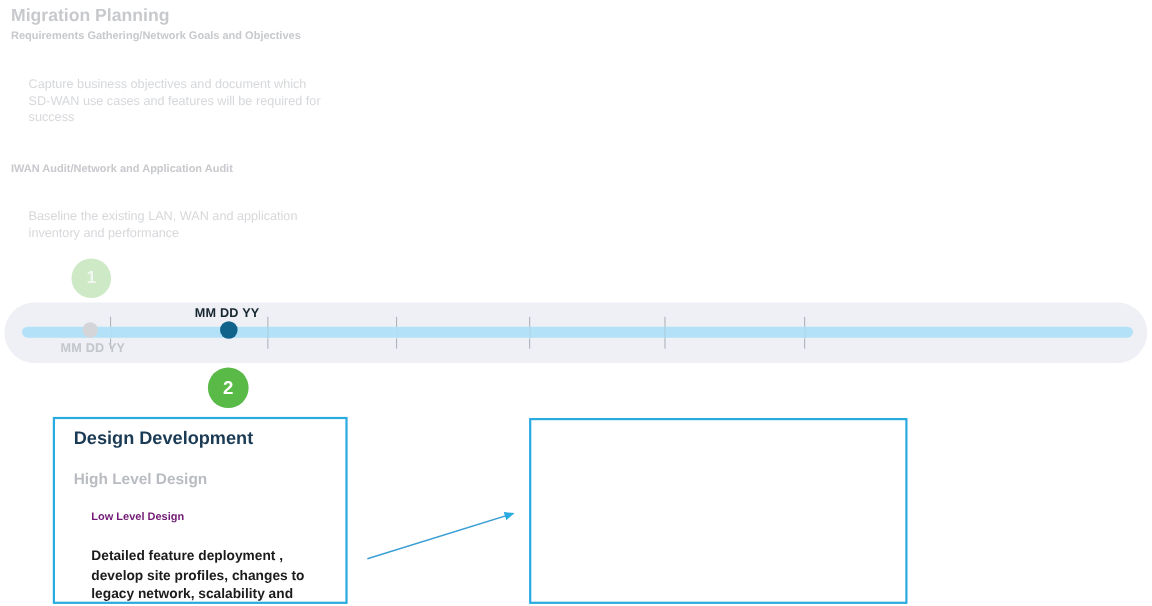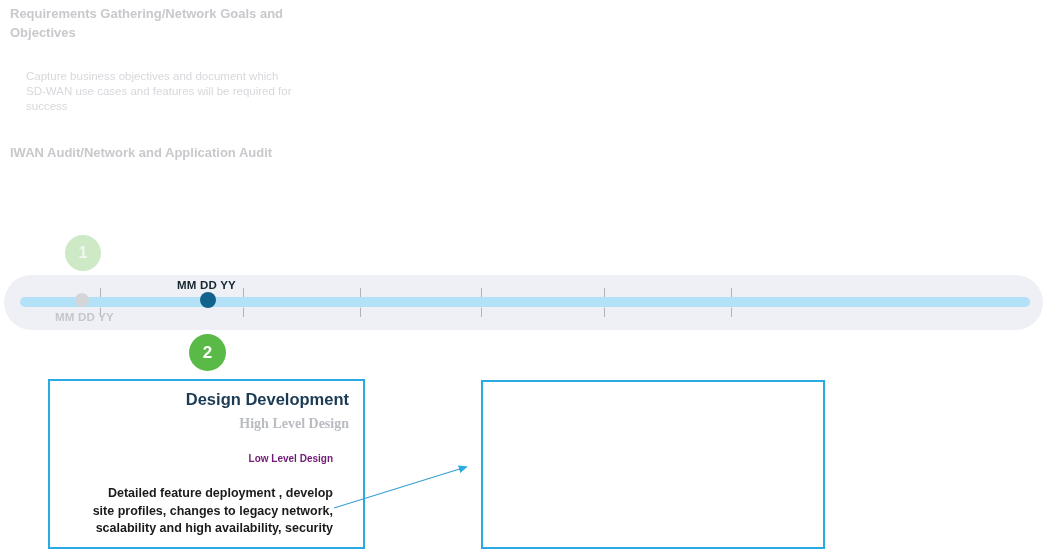--- a/index.html
+++ b/index.html
@@ -24,21 +24,21 @@
     width: 300px;
   }
   .phase-title {
     font-size: 16px;
     font-weight: bold;
     color: #c7c9cc;
     line-height: 19px;
     margin: 0;
   }
   .phase-subtitle {
-    font-size: 13px;
+    font-size: 10px;
     font-weight: bold;
     color: #c7c9cc;
     line-height: 18.5px;
     margin: 0;
   }
   .phase-body {
     font-size: 11.5px;
     font-weight: normal;
     color: #d6d8db;
     line-height: 15px;
@@ -148,42 +148,40 @@
     background: #5aba47;
     font-size: 17px;
     color: #ffffff;
   }
 
   
   #design-card {
     position: absolute;
     left: 48px;
     top: 379px;
-    width: 317px;
+    width: 268px;
     height: 170px;
     border: 2px solid #29abe2;
     background: #ffffff;
     box-sizing: border-box;
     padding: 8px 14px 0 17px;
-    text-align: right;
   }
   #card-title {
     font-size: 16.5px;
     font-weight: bold;
     color: #1b3a54;
     line-height: 21px;
     margin: 0;
   }
   #card-subtitle {
     font-size: 14px;
     font-weight: bold;
     color: #b9bcc0;
     line-height: 19px;
-    margin: 4px 0 6px 0;
-    font-family: Liberation Serif, serif;
+    margin: 16px 0 6px 0;
   }
   #card-hld-body {
     font-size: 12px;
     color: #d0d2d5;
     line-height: 16.5px;
     margin: 0 0 1px 0;
   }
   #card-lld-title {
     font-size: 10px;
     font-weight: bold;
@@ -216,26 +214,28 @@
     top: 455px;
     width: 160px;
     height: 65px;
     pointer-events: none;
   }
 </style>
 </head>
 <body>
 
 <div id="intro-block">
+  <p class="phase-title">Migration Planning</p>
   <p class="phase-subtitle">Requirements Gathering/Network Goals and Objectives</p>
   <div class="gap-a"></div>
   <p class="phase-body">Capture business objectives and document which SD-WAN use cases and features will be required for success</p>
   <div class="gap-b"></div>
   <p class="phase-subtitle">IWAN Audit/Network and Application Audit</p>
   <div class="gap-a"></div>
+  <p class="phase-body">Baseline the existing LAN, WAN and application inventory and performance</p>
 </div>
 
 <div class="step-badge" id="badge-1">
   <span>1</span>
 </div>
 
 <div id="timeline-container">
   <div id="timeline-track"></div>
 </div>
 

